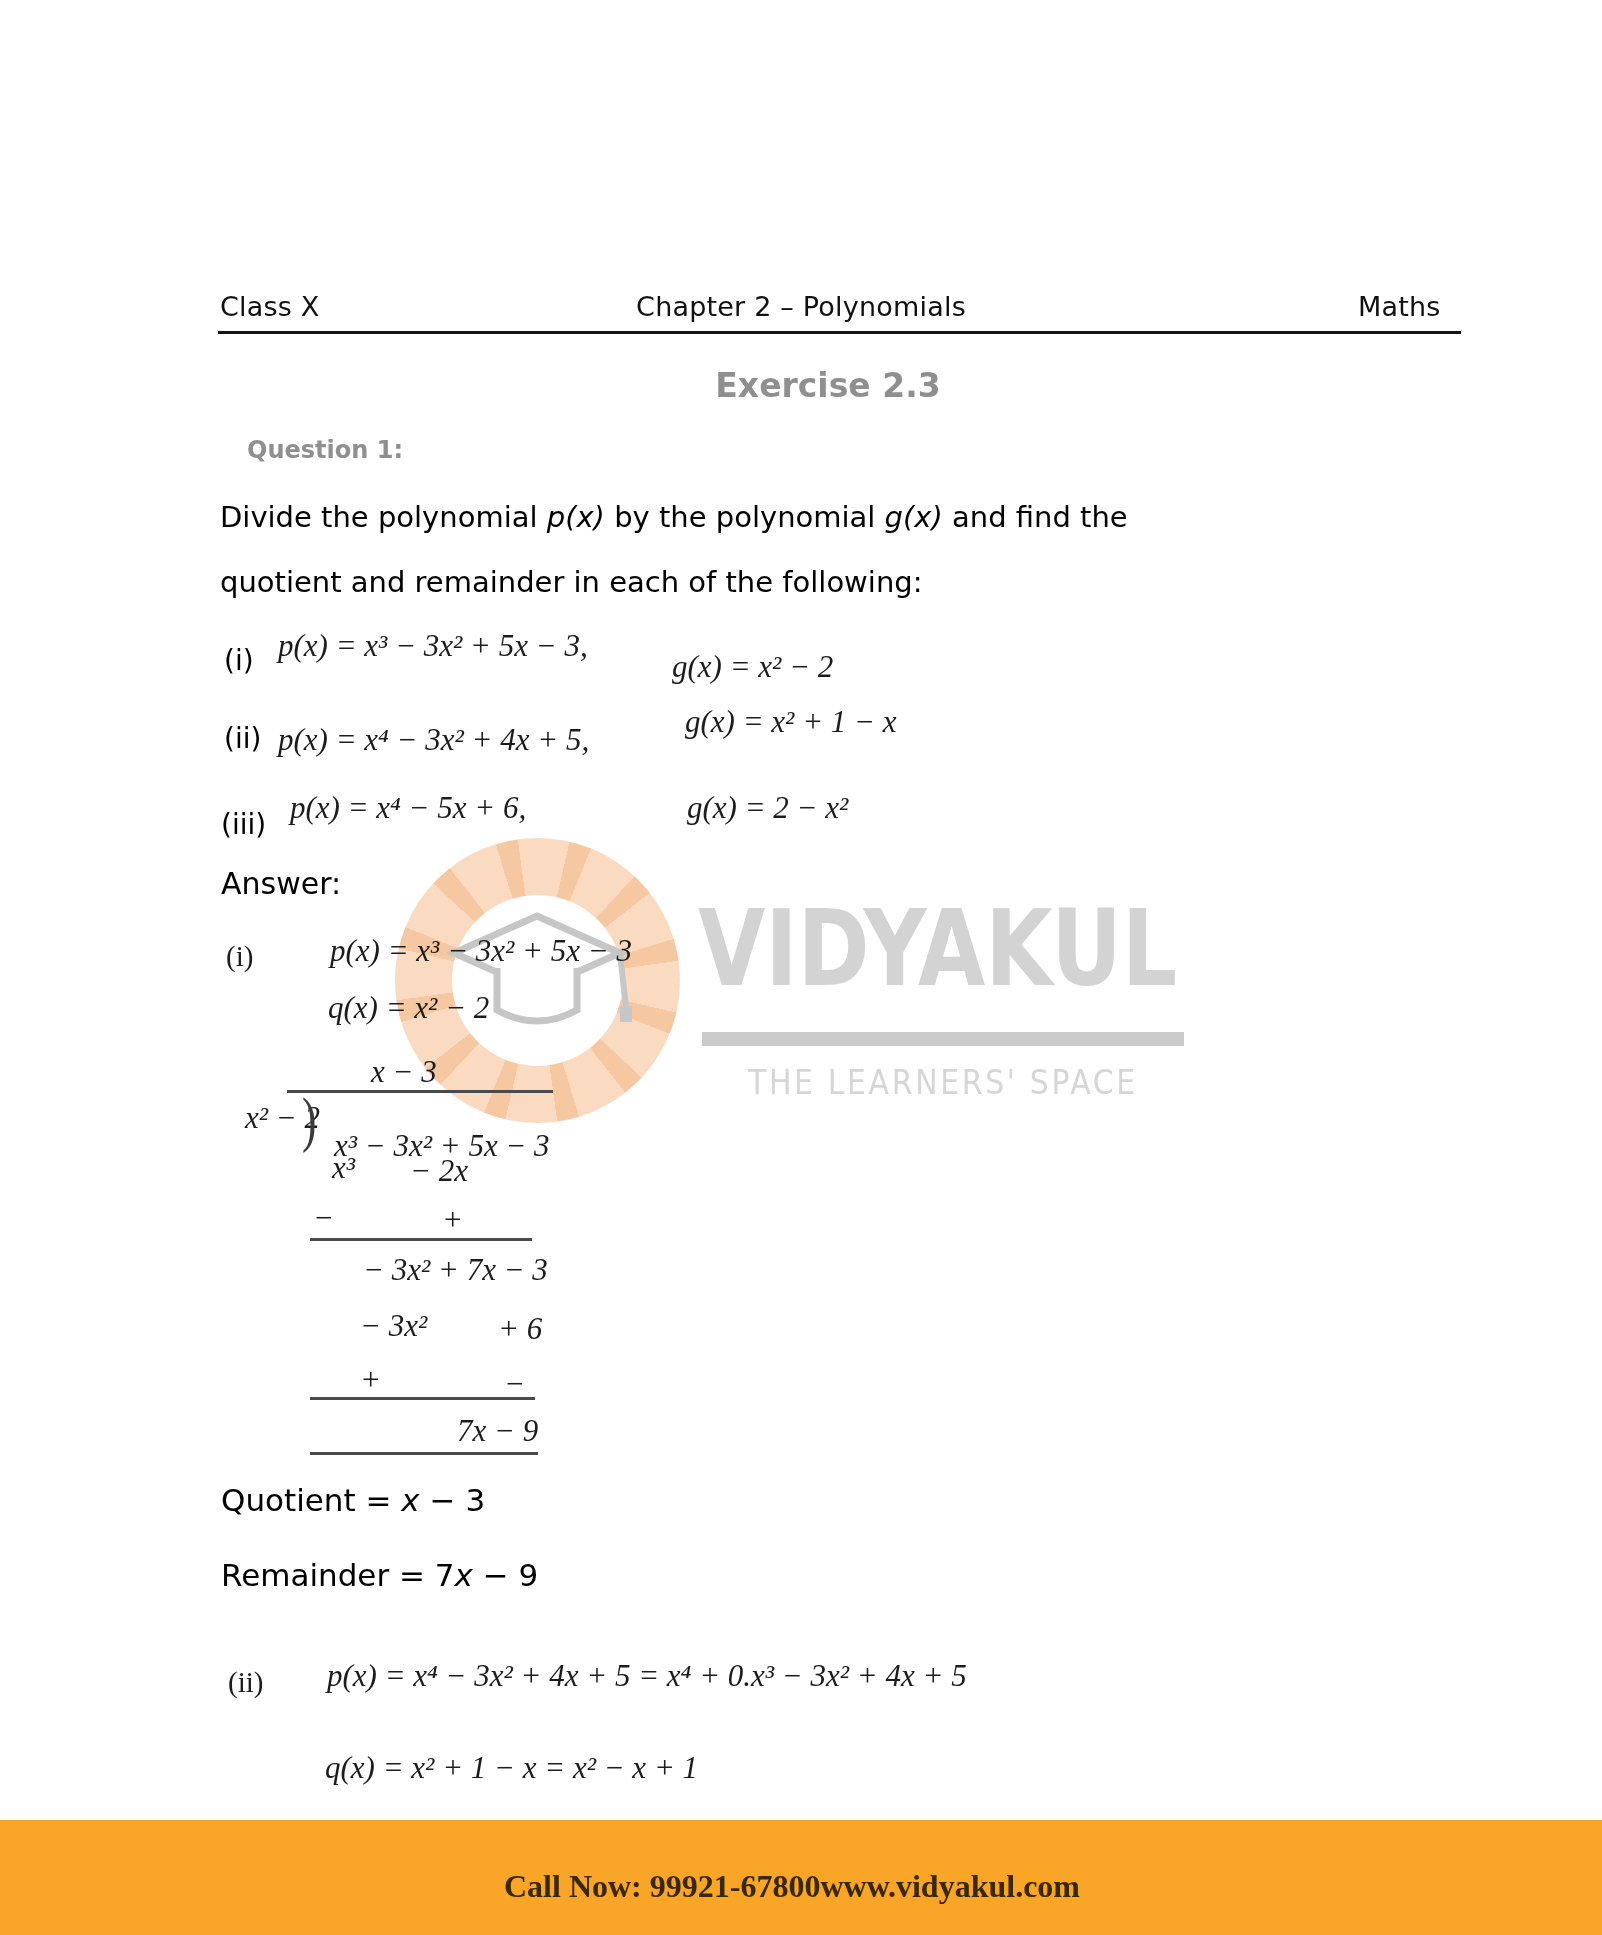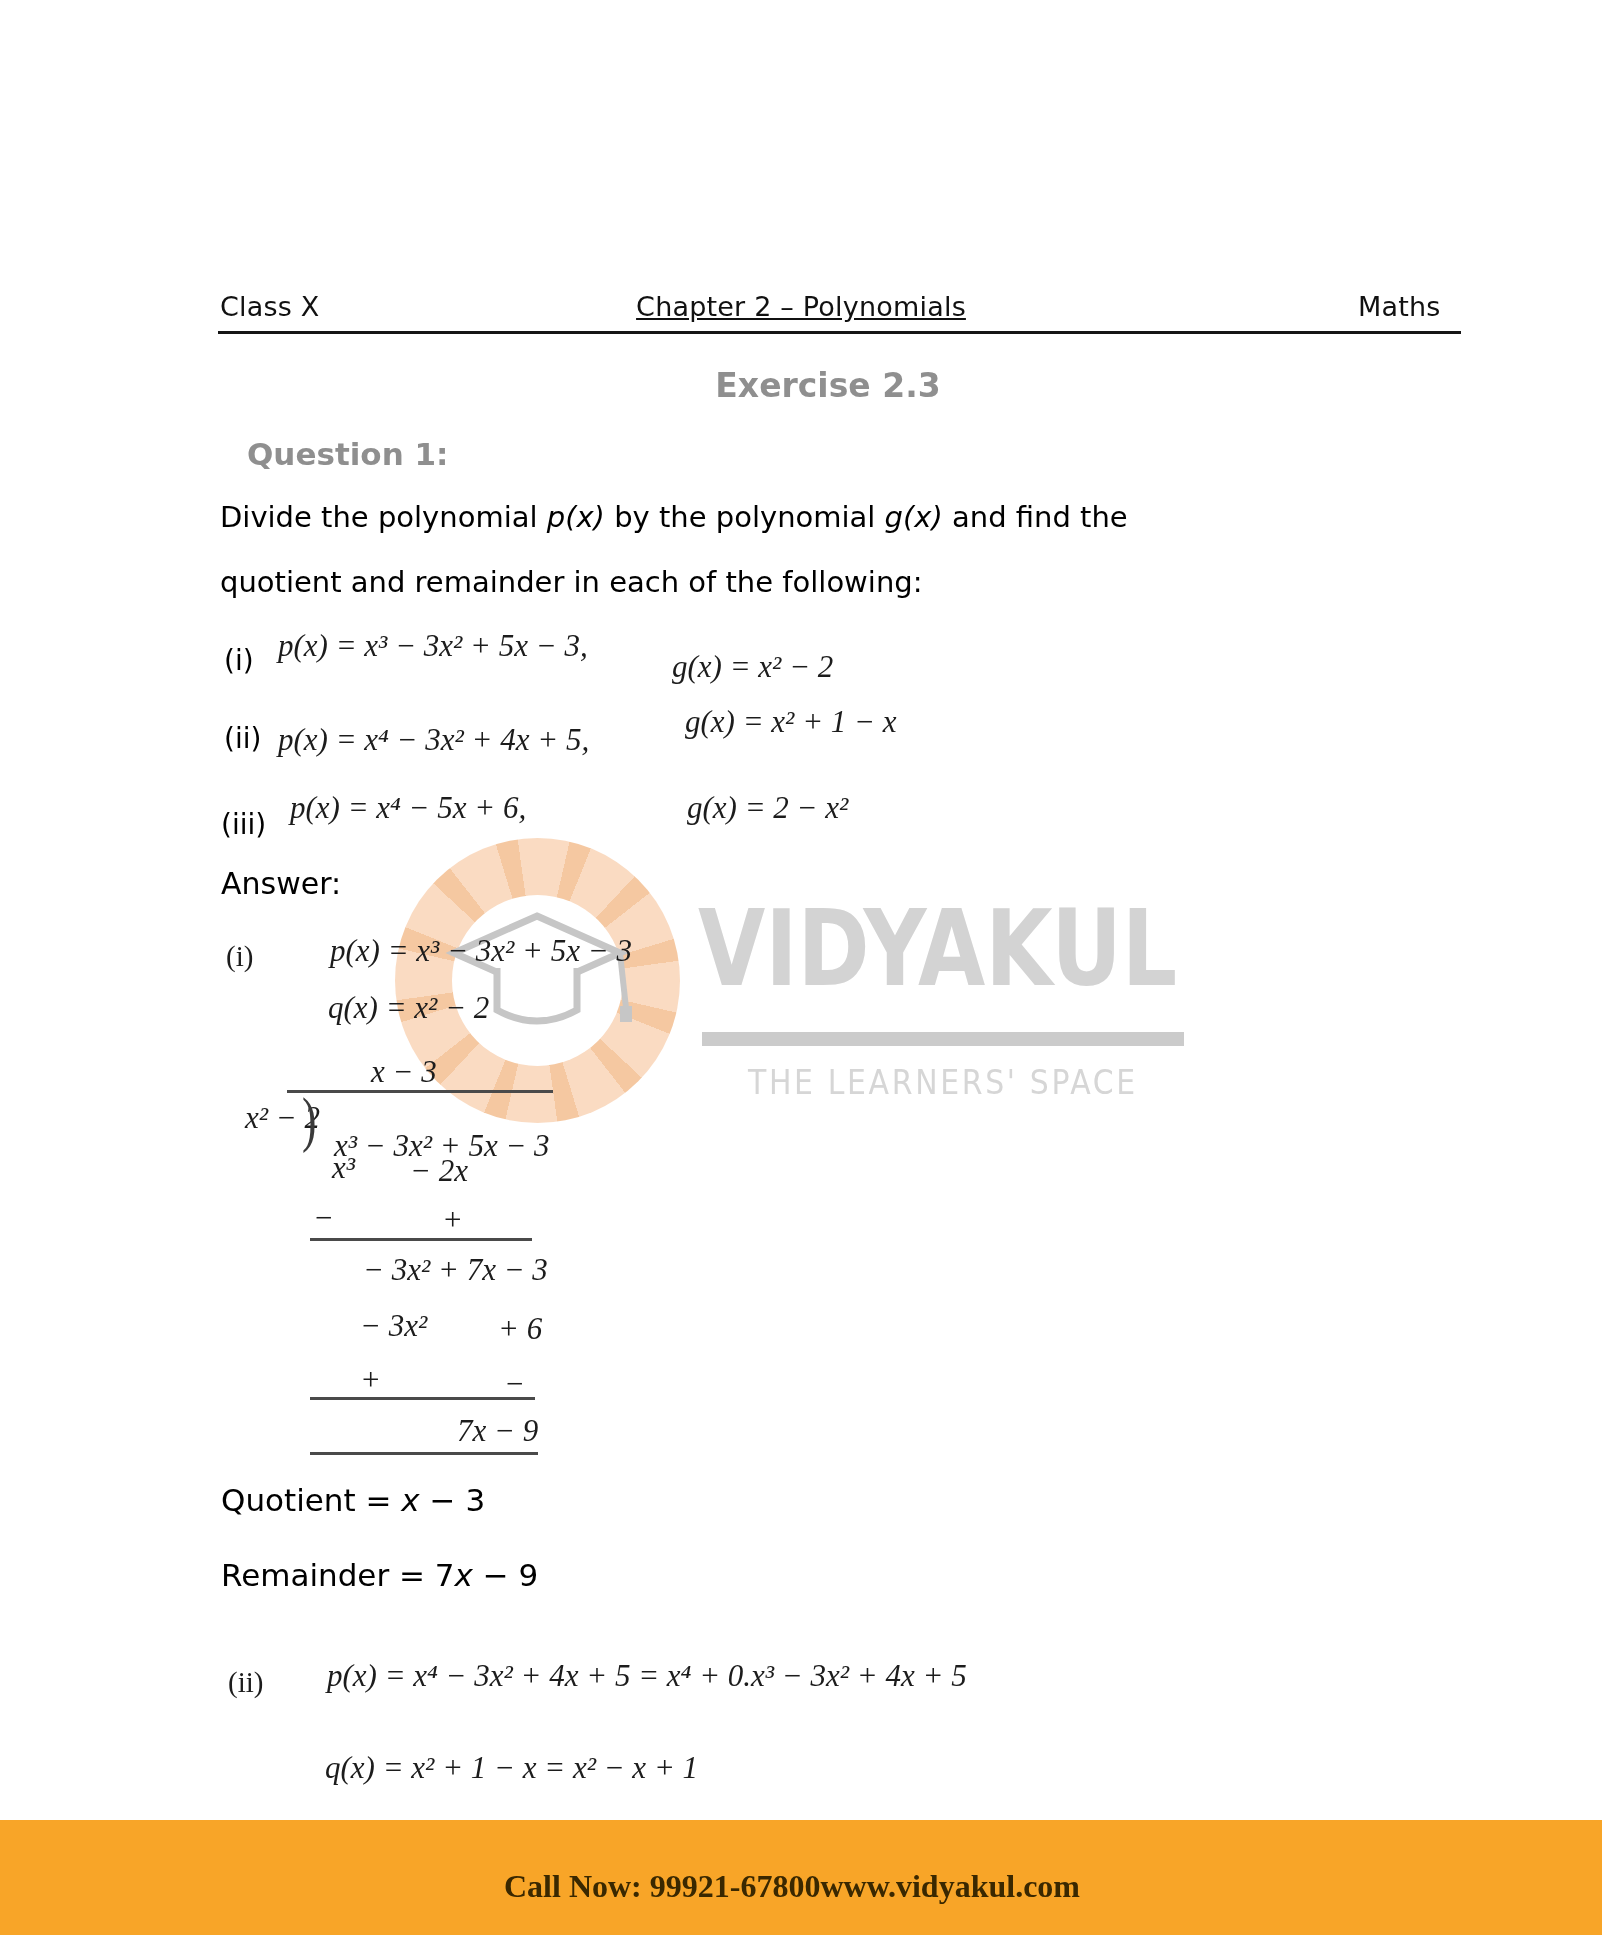--- a/index.html
+++ b/index.html
@@ -8,26 +8,26 @@
     width:1602px;height:1935px;
     background:#ffffff;
     overflow:hidden;
     font-family:"DejaVu Sans","Liberation Sans",sans-serif;
     color:#000;
   }
   .abs{position:absolute;}
   .z{z-index:2;}
   
   .hdr{font-size:27px;color:#111;letter-spacing:.2px;}
-  .hdr-center{left:0;width:1602px;text-align:center;text-decoration:underline;}
+  .hdr-center{left:0;width:1602px;text-align:center;}
   .hdr-line{left:218px;top:331px;width:1243px;height:3px;background:#151515;}
   
   .gray-head{color:#8f8f8f;font-weight:bold;margin-left:27px;}
   .exercise{left:0;width:1602px;text-align:center;top:366px;font-size:33px;}
-  .qhead{left:220px;top:436px;font-size:31px;}
+  .qhead{left:220px;top:436px;font-size:24px;}
   
   .body-text{font-size:29px;color:#000;}
   .mvar{font-style:italic;}
   
   .math{
     font-family:"Liberation Serif","DejaVu Serif",serif;
     font-style:italic;
     font-size:31px;
     color:#1c1c1c;
     white-space:nowrap;

